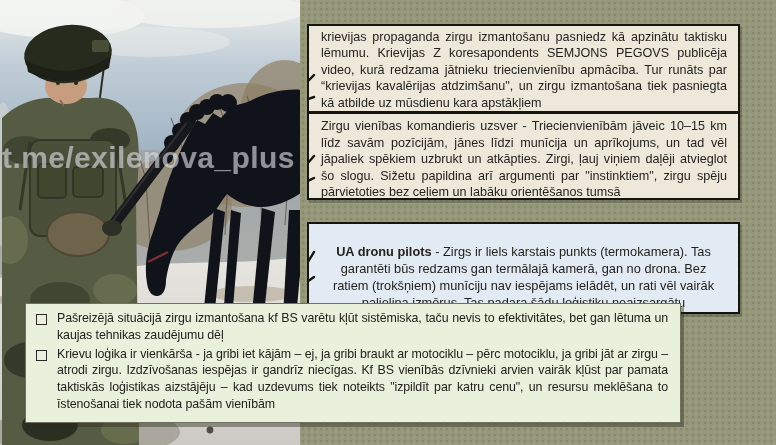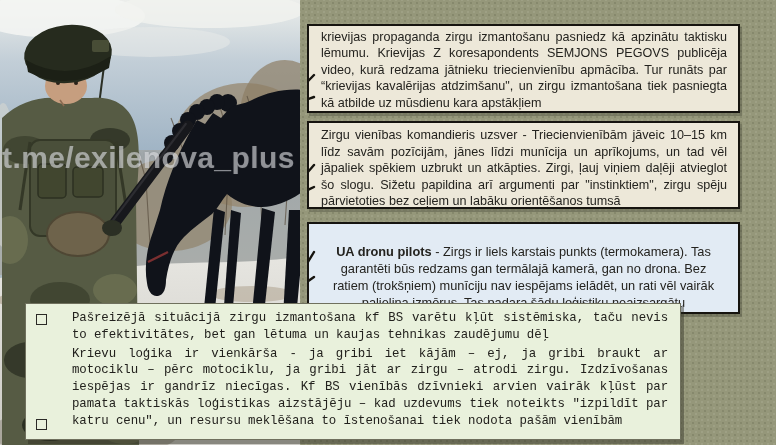--- a/index.html
+++ b/index.html
@@ -23,34 +23,34 @@
   }
   .bubble{
     position:absolute;left:307px;width:433px;box-sizing:border-box;
     background:#ede8d9;border:2px solid #16140f;
     color:#24231f;overflow:hidden;
     box-shadow:2px 3px 0 rgba(30,30,22,.25);
   }
   .bubble p{margin:0;text-align:justify;}
   .b1{top:24px;height:89px;padding:3px 11px 4px 12px;}
   .b1 p{font-size:12.6px;line-height:16.4px;}
-  .b2{top:121px;height:88px;padding:4px 11px 2px 12px;}
+  .b2{top:112px;height:88px;padding:4px 11px 2px 12px;}
   .b2 p{font-size:12.6px;line-height:16.6px;}
   .b3{top:222px;height:92px;background:#e2ebf4;padding:19px 14px;}
   .b3 p{font-size:12.8px;line-height:17px;text-align:center;}
   .b3 b{font-weight:700;}
   .tail{position:absolute;overflow:visible;pointer-events:none;}
   .notes{
     position:absolute;left:25px;top:303px;width:656px;min-height:104px;box-sizing:border-box;
     background:#e9f1dc;border:1px solid #6f705d;
     box-shadow:3px 4px 0 rgba(42,44,32,.42);
     padding:6px 12px 5px 10px;color:#22211d;
   }
-  .note-item{display:flex;gap:25px;margin:0 0 2px 0;font-family:Liberation Mono, monospace;}
-  .note-item:last-child{margin-bottom:4px;align-items:flex-end;}
+  .note-item{display:flex;gap:10px;margin:0 0 2px 0;}
+  .note-item:last-child{margin-bottom:4px;}
   .nbullet{
     flex:none;width:9px;height:9px;margin-top:4px;
     border:1.7px solid #2b2a26;background:transparent;
   }
   .note-item p{margin:0;font-size:12.4px;line-height:16.8px;letter-spacing:-0.1px;text-align:justify;}
 </style>
 </head>
 <body>
 
 <div class="photo">

